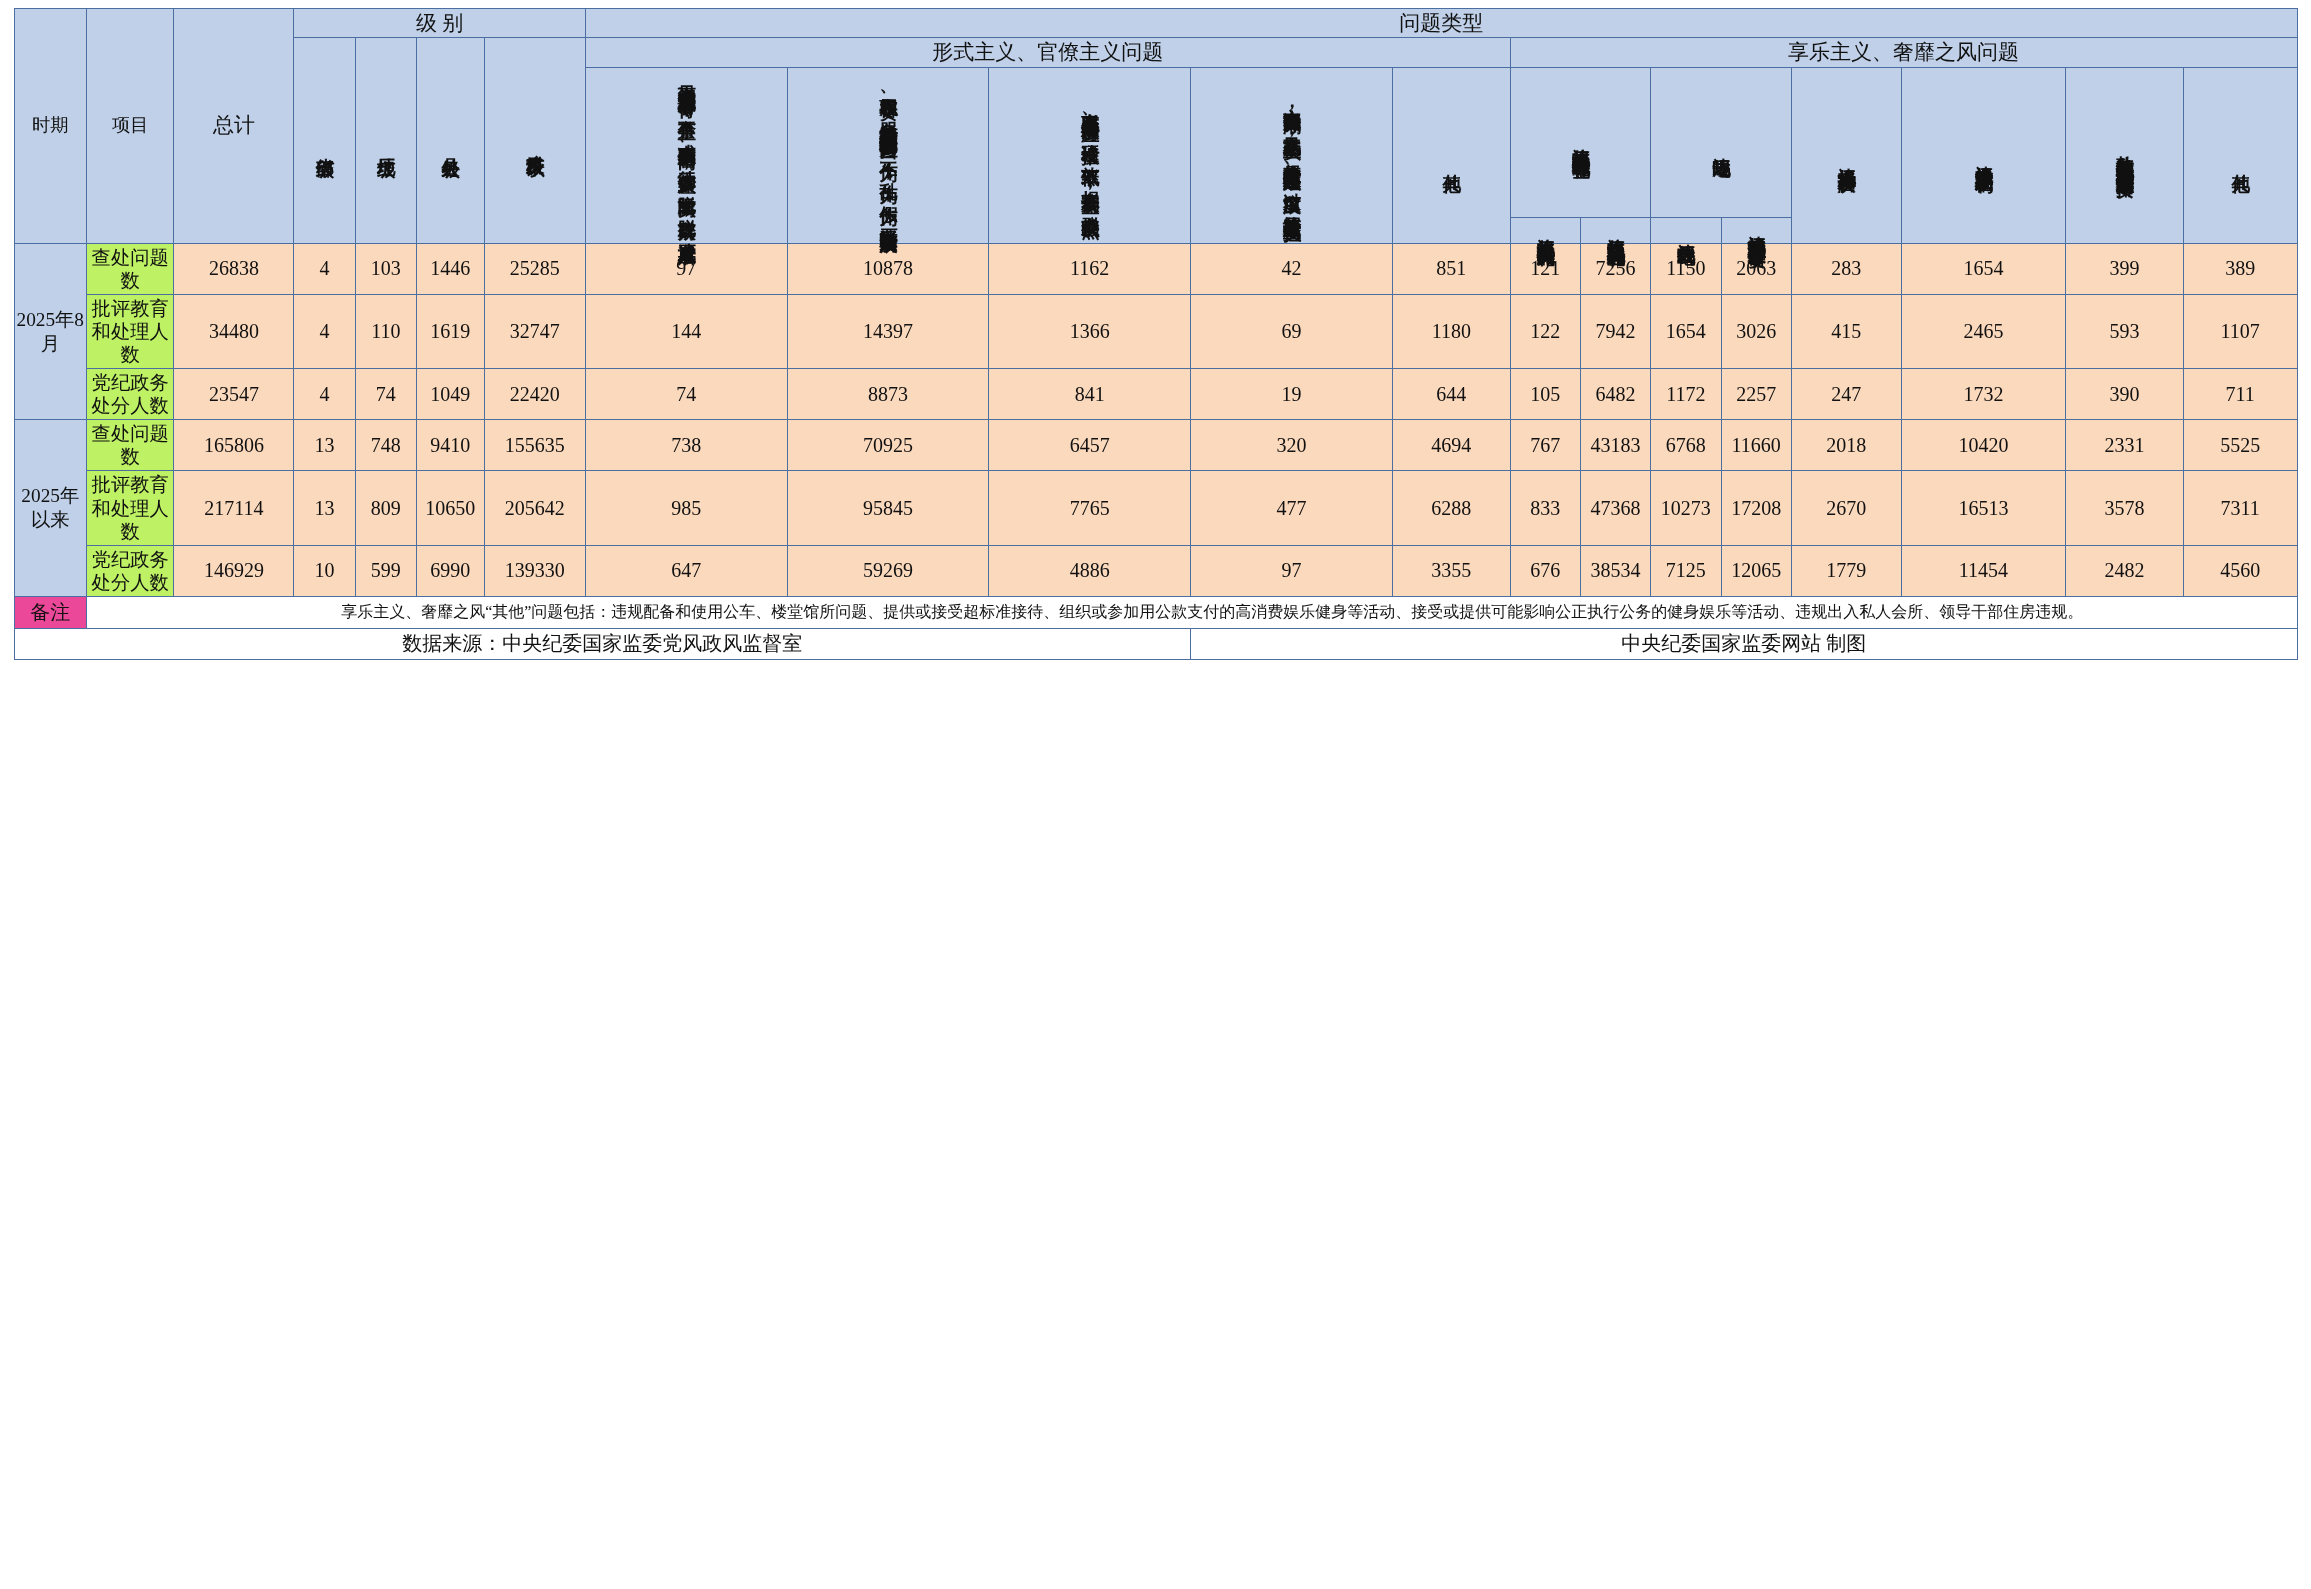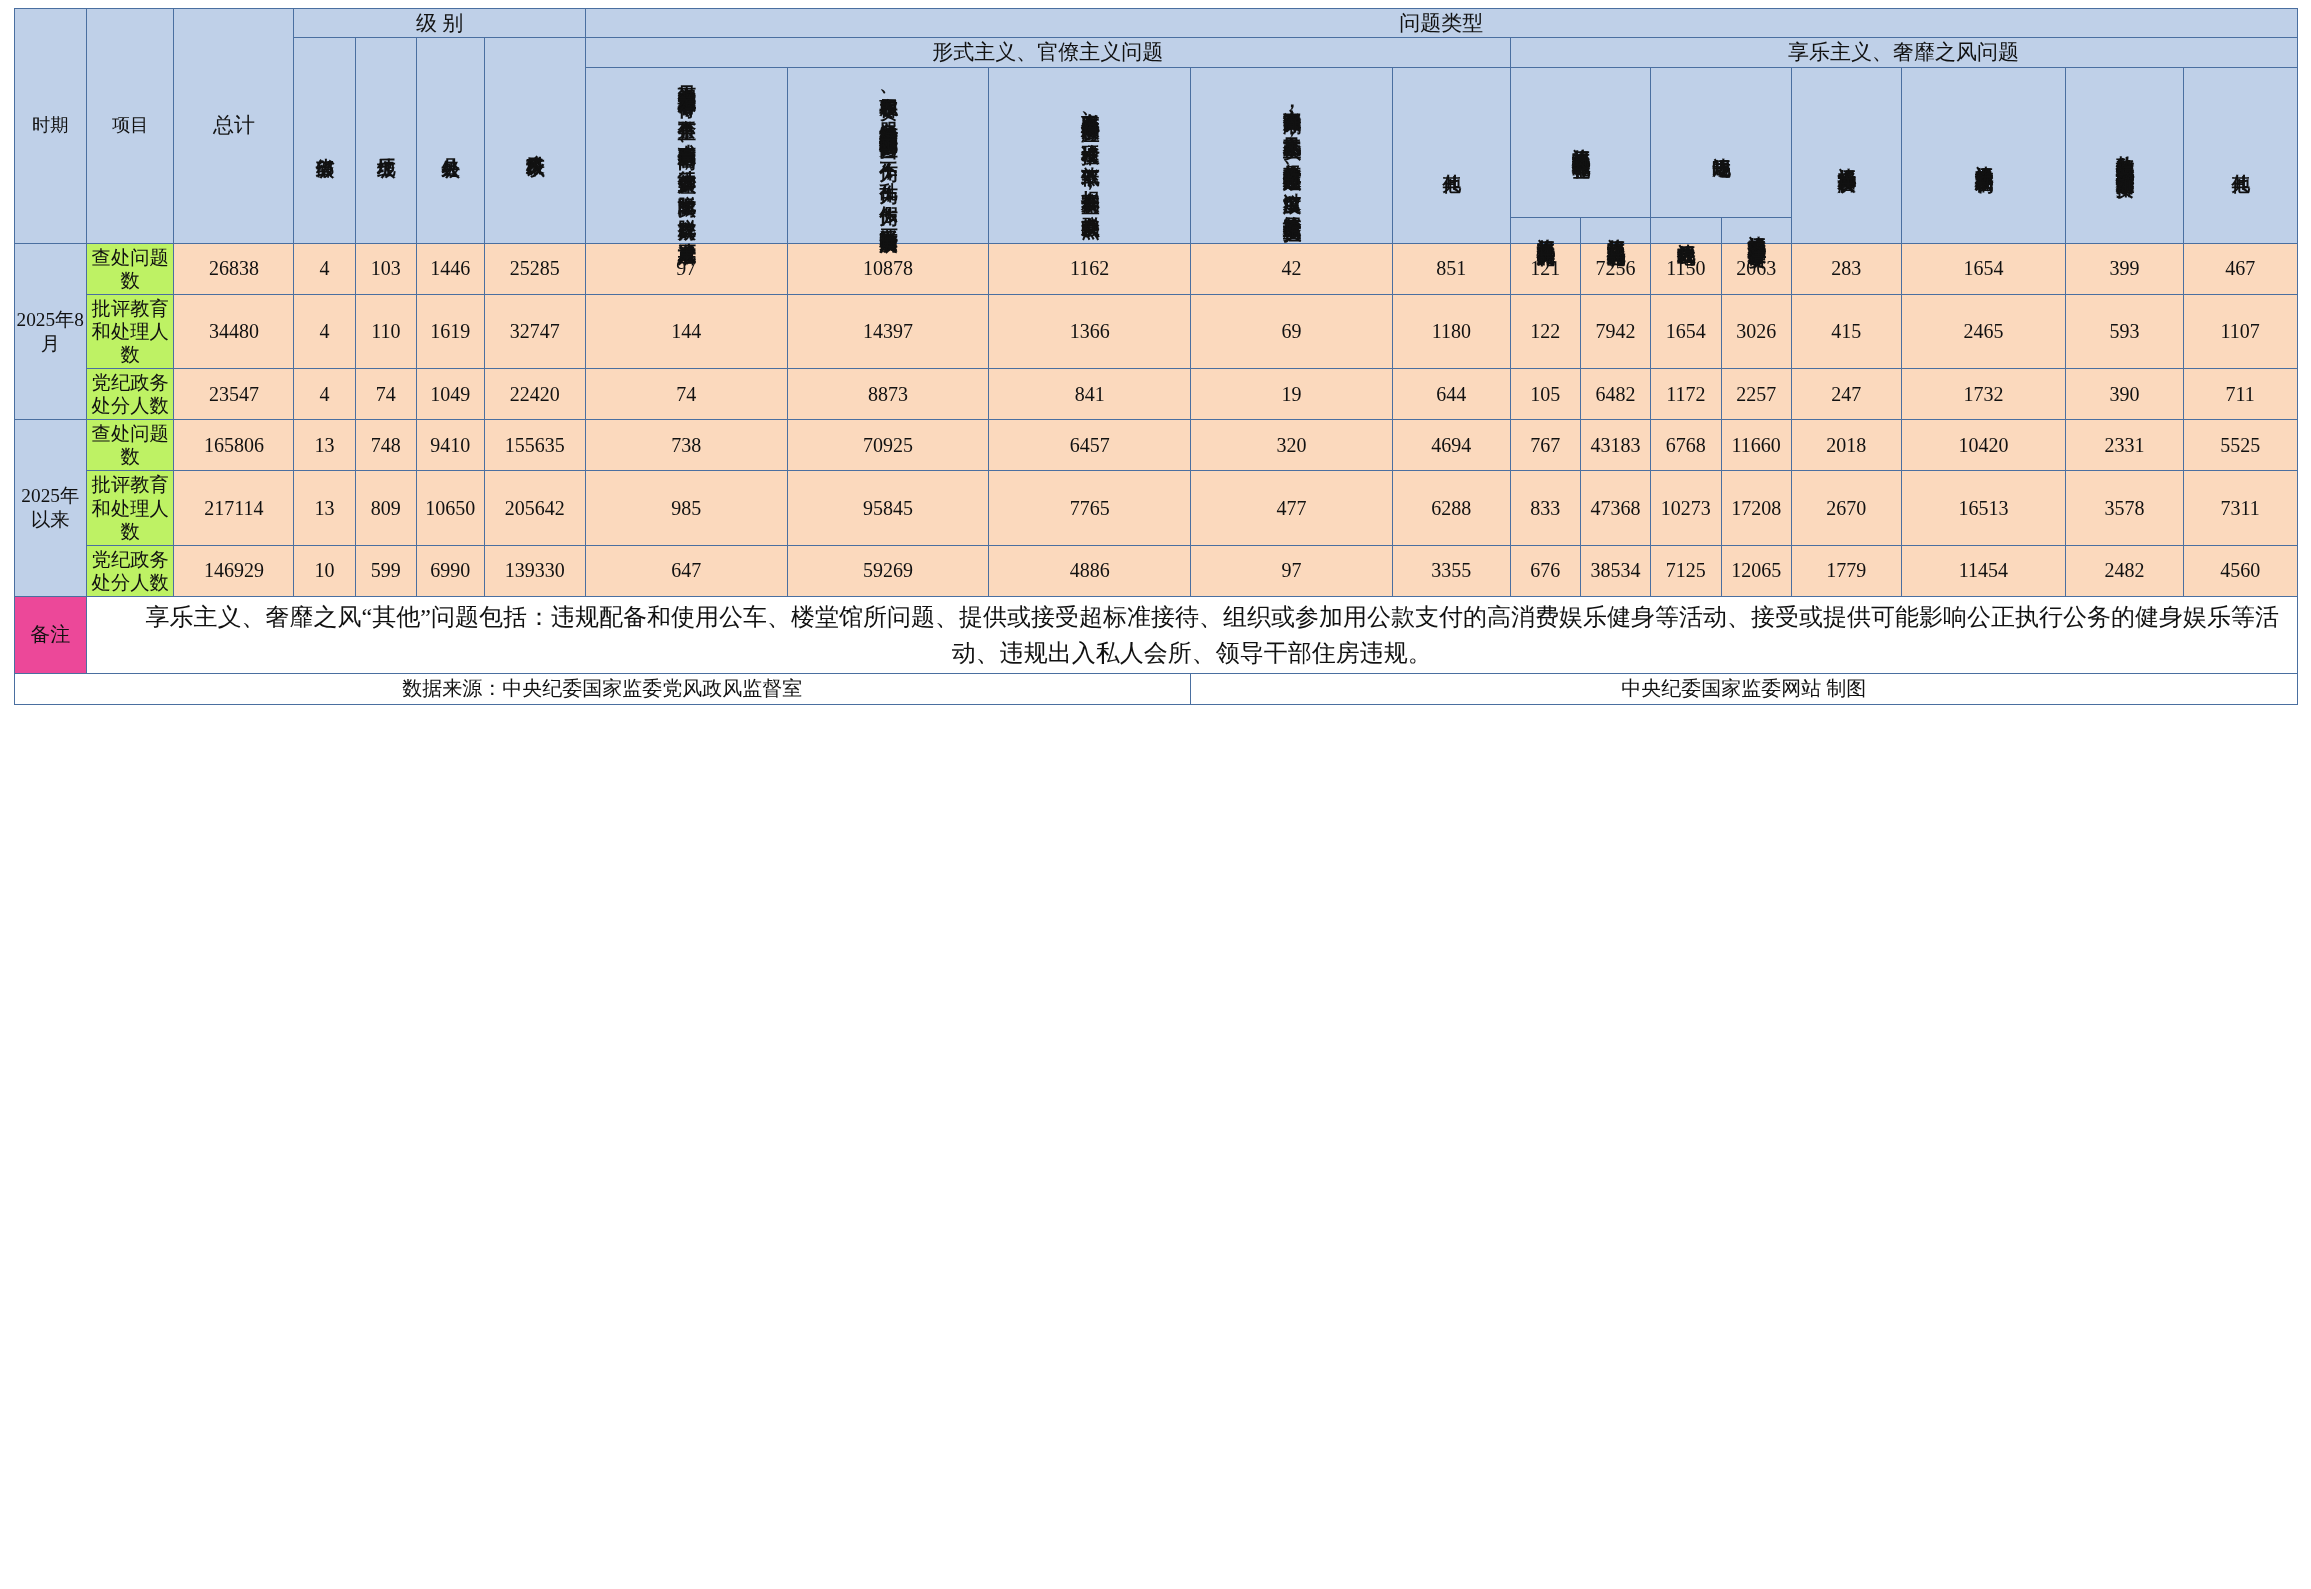--- a/index.html
+++ b/index.html
@@ -89,21 +89,21 @@
   }
   .note-label {
     background: #ec4899;
     font-size: 20px;
     font-weight: bold;
     width: 58px;
   }
   .note-text {
     background: #ffffff;
     text-align: right;
-    font-size: 24px;
+    font-size: 16px;
     line-height: 1.5;
     padding: 7.7px 15.4px 9.7px 15.4px;
     text-indent: 41px;
   }
   .src-row td {
     background: #ffffff;
     font-size: 20px;
     font-weight: bold;
     padding: 7.7px 9.7px;
   }
@@ -224,21 +224,21 @@
       <td class="data">1162</td>
       <td class="data">42</td>
       <td class="data">851</td>
       <td class="data">121</td>
       <td class="data">7256</td>
       <td class="data">1150</td>
       <td class="data">2063</td>
       <td class="data">283</td>
       <td class="data">1654</td>
       <td class="data">399</td>
-      <td class="data">467</td>
+      <td class="data">389</td>
     </tr>
     <tr>
       <td class="rowlabel">批评教育和处理人数</td>
       <td class="data">34480</td>
       <td class="data">4</td>
       <td class="data">110</td>
       <td class="data">1619</td>
       <td class="data">32747</td>
       <td class="data">144</td>
       <td class="data">14397</td>

